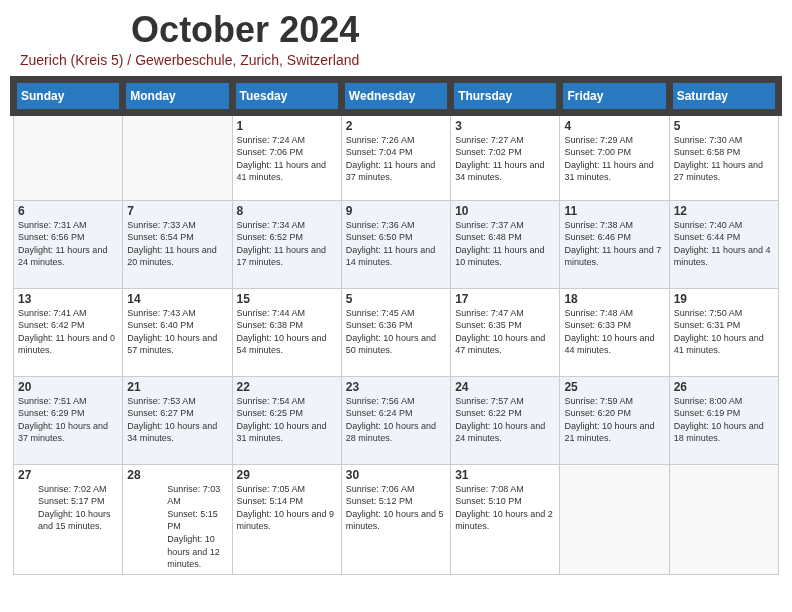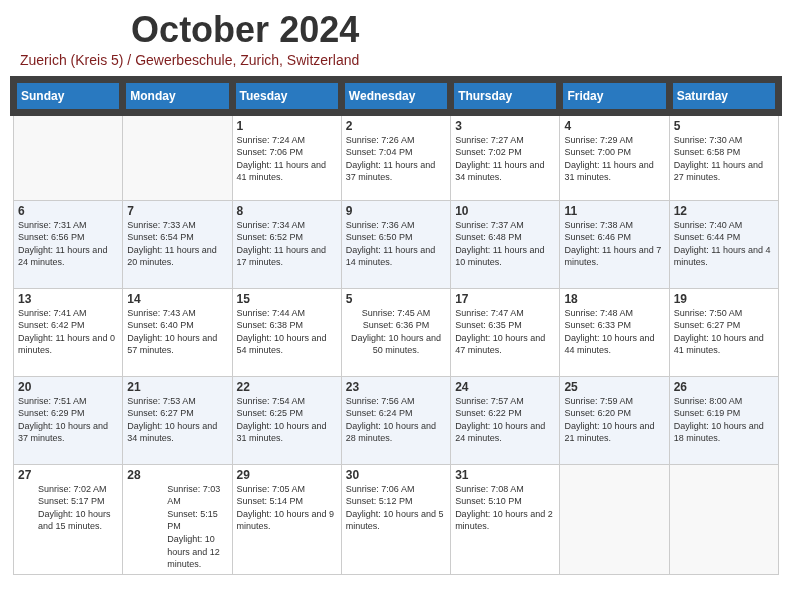--- a/index.html
+++ b/index.html
@@ -212,40 +212,40 @@
 Daylight: 10 hours and 57 minutes.</div>
         </td>
         <td>
           <span class="day-num">15</span>
           <div class="day-info" style="white-space: pre-line;">Sunrise: 7:44 AM
 Sunset: 6:38 PM
 Daylight: 10 hours and 54 minutes.</div>
         </td>
         <td>
           <span class="day-num">5</span>
-          <div class="day-info" style="white-space: pre-line; text-align: center;">Sunrise: 7:45 AM
+          <div class="day-info" style="white-space: pre-line;">Sunrise: 7:45 AM
 Sunset: 6:36 PM
 Daylight: 10 hours and 50 minutes.</div>
         </td>
         <td>
           <span class="day-num">17</span>
           <div class="day-info" style="white-space: pre-line;">Sunrise: 7:47 AM
 Sunset: 6:35 PM
 Daylight: 10 hours and 47 minutes.</div>
         </td>
         <td>
           <span class="day-num">18</span>
           <div class="day-info" style="white-space: pre-line;">Sunrise: 7:48 AM
 Sunset: 6:33 PM
 Daylight: 10 hours and 44 minutes.</div>
         </td>
         <td>
           <span class="day-num">19</span>
           <div class="day-info" style="white-space: pre-line;">Sunrise: 7:50 AM
-Sunset: 6:27 PM
+Sunset: 6:31 PM
 Daylight: 10 hours and 41 minutes.</div>
         </td>
       </tr>
       <tr class="row-even">
         <td>
           <span class="day-num">20</span>
           <div class="day-info" style="white-space: pre-line;">Sunrise: 7:51 AM
 Sunset: 6:29 PM
 Daylight: 10 hours and 37 minutes.</div>
         </td>

